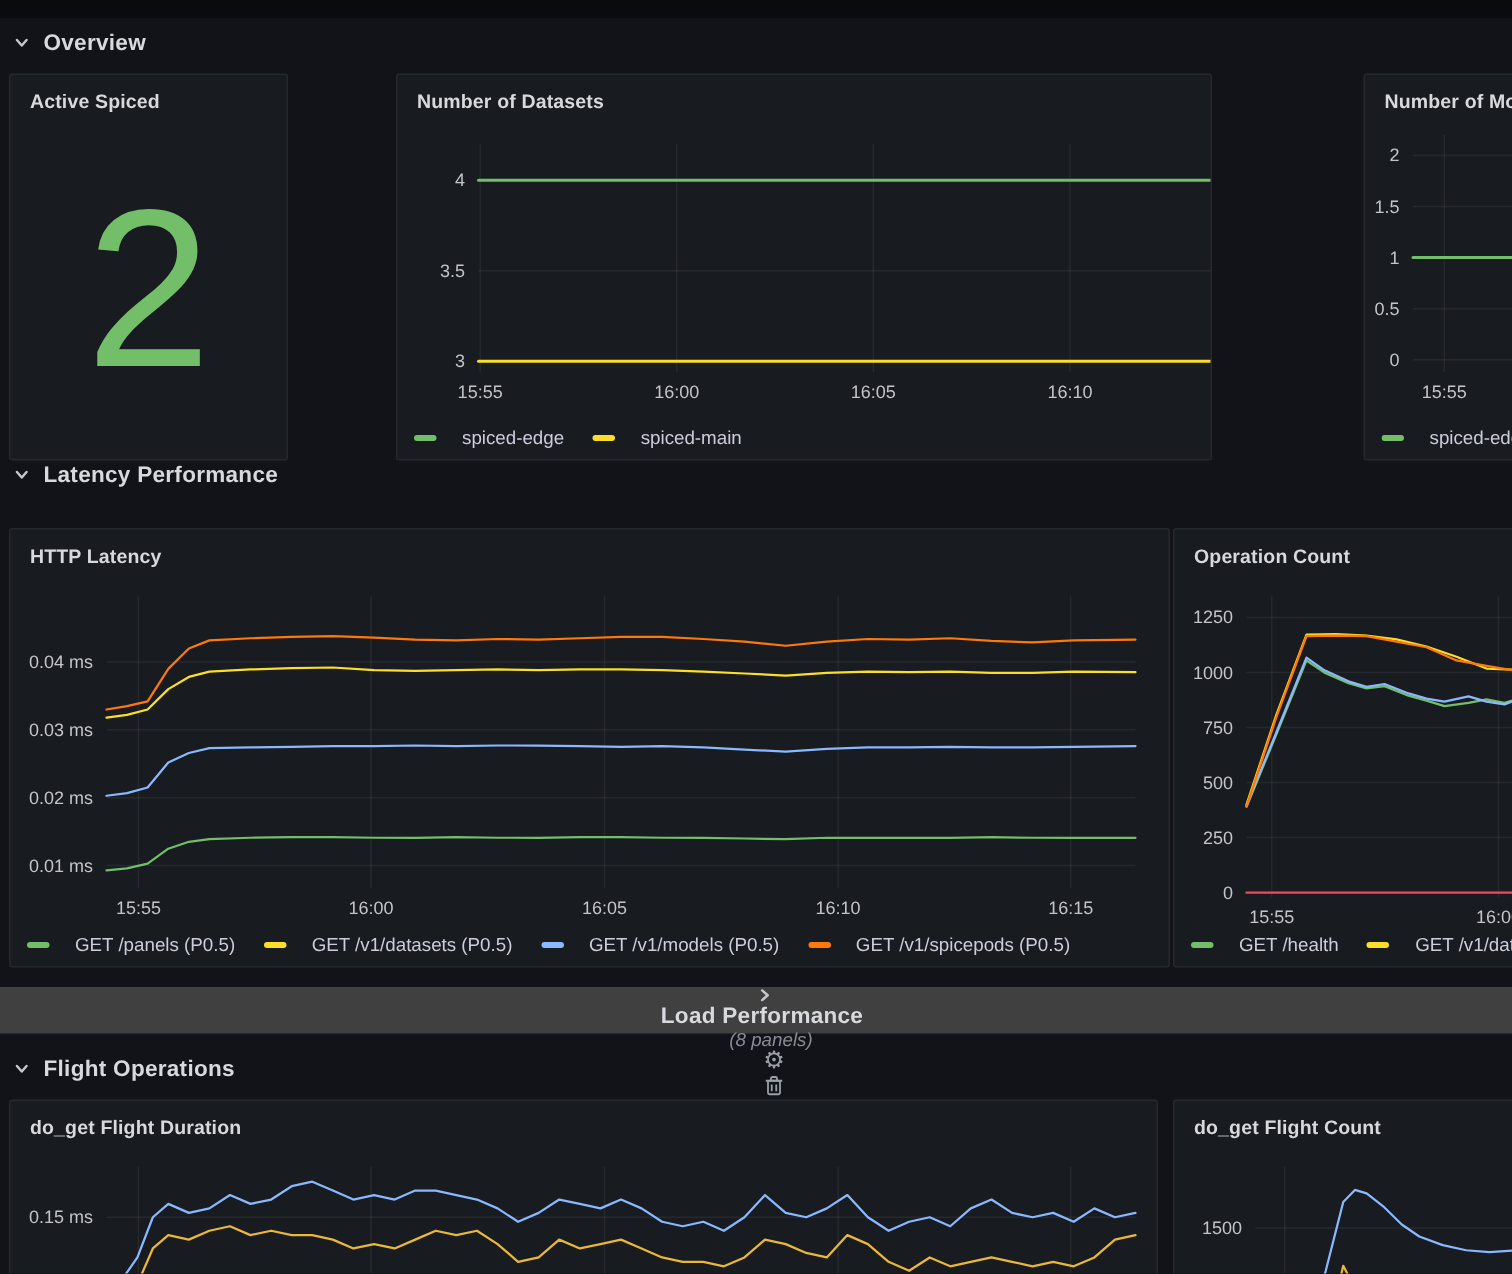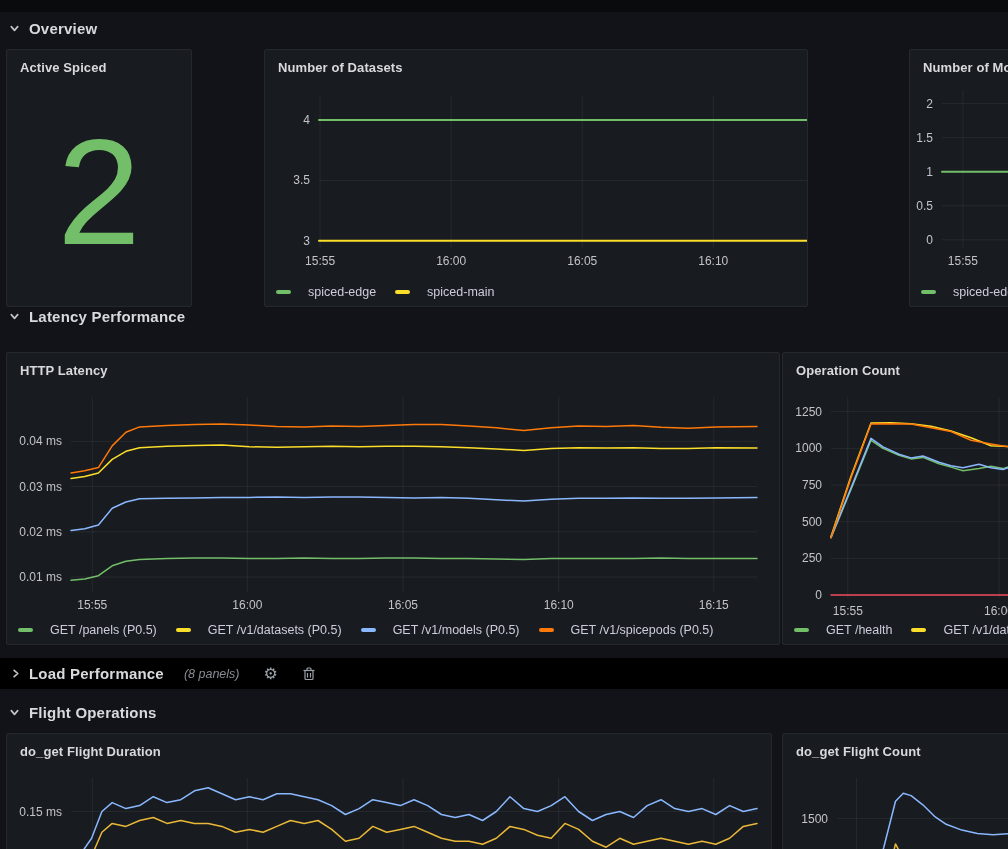--- a/index.html
+++ b/index.html
@@ -31,22 +31,22 @@
     white-space:nowrap;overflow:hidden;align-items:center;z-index:2;
   }
   .legend-item{display:flex;align-items:center;gap:17px;font-size:12.5px;color:#CCCCDC;cursor:pointer;flex:none;}
   .swatch{width:15px;height:4px;border-radius:2px;flex:none;}
   .stat-value{
     position:absolute;left:0;right:0;top:34px;bottom:6px;display:flex;
     align-items:center;justify-content:center;
     font-size:150px;font-weight:500;color:#73BF69;line-height:1;
   }
   .load-row{
-    position:absolute;left:0;top:658px;width:1008px;height:31px;background:#000000;
-    display:flex;align-items:center;cursor:pointer;
+    position:absolute;left:0;top:658px;width:1008px;height:31px;background:#404040;
+    display:flex;align-items:center;cursor:pointer;flex-direction:column;
   }
   .load-row .chev{display:flex;align-items:center;color:#c5c6cb;margin-left:10px;}
   .load-title{color:#D8D9DD;font-size:15px;font-weight:700;margin-left:8px;letter-spacing:.2px;}
   .load-note{color:#888B92;font-size:12.5px;font-style:italic;margin-left:20px;}
   .row-icon{color:#9AA0A8;margin-left:24px;display:flex;align-items:center;cursor:pointer;}
   .gear-glyph{font-size:16px;line-height:1;}
 </style>
 </head>
 <body>
 

